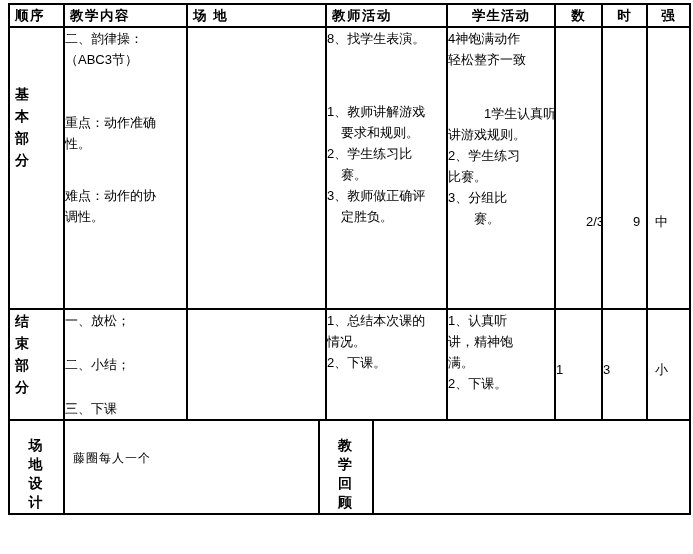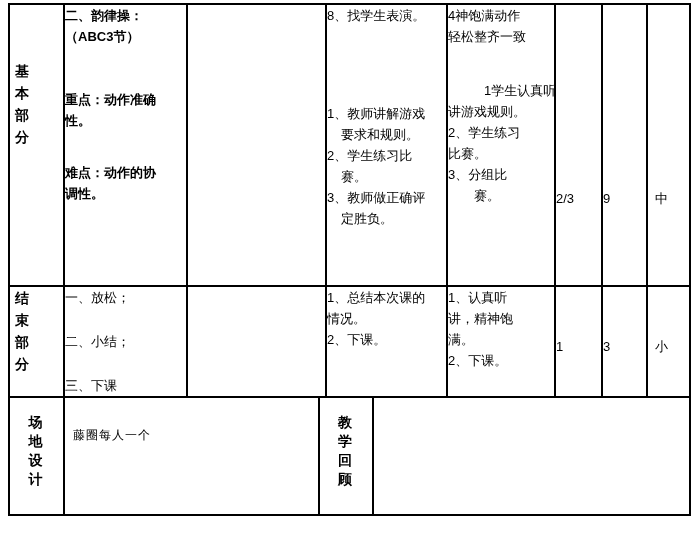--- a/index.html
+++ b/index.html
@@ -16,33 +16,33 @@
   }
   
   tr.hrow td{
     height:21px;font-weight:bold;vertical-align:middle;
     font-size:13.5px;letter-spacing:1.5px;padding-left:5px;
   }
   tr.hrow td.c{text-align:center;padding-left:0;letter-spacing:1px;}
   
   tr.r1{height:282px;}
   tr.r2{height:109px;}
-  tr.r3{height:118px;margin-top:47px;}
+  tr.r3{height:94px;margin-top:47px;}
   .cell{padding:3px 2px 0 5px;}
   .lblcell{padding:0;}
   .vert{
     width:16px;word-break:break-all;line-height:22px;
     font-weight:bold;font-size:14px;margin-left:5px;
   }
   .vert.pt-basic{padding-top:55px;}
   .vert.pt-end{}
   .vert.centered{margin:0 auto;line-height:19px;padding-top:15px;}
-  .content-basic{padding-top:98px;font-weight:bold;}
+  .content-basic{padding-top:98px;}
   .numcell{padding:0 0 0 5px;font-size:13px;}
-  .numcell.r1pt{padding-top:183px;}
+  .numcell.r1pt{padding-top:183px;padding-left:30px;}
   .numcell.r2pt{padding-top:49px;}
   .numcell.wide{padding-left:7px;letter-spacing:0.5px;}
   .tline{white-space:nowrap;}
   .tline.ind1{padding-left:14px;}
   .tline.ind2{padding-left:26px;}
   .btm{margin-top:-2px;}
   tr.r3 td{vertical-align:top;}
   .venue-text{padding:27px 0 0 8px;font-size:12px;letter-spacing:1px;}
 </style>
 </head>
@@ -55,37 +55,47 @@
       <col style="width:55px">
         <col style="width:123px">
         <col style="width:139px">
       <col style="width:121px">
         <col style="width:108px">
         <col style="width:47px">
       <col style="width:45px">
         <col style="width:43px">
     </colgroup>
     <tbody>
+      <tr class="hrow">
+        <td>顺序</td>
+        <td>教学内容</td>
+        <td>场 地</td>
+        <td>教师活动</td>
+        <td class="c">学生活动</td>
+        <td class="c">数</td>
+        <td class="c">时</td>
+        <td class="c">强</td>
+      </tr>
 
       <tr class="r1">
         <td class="lblcell">
           <div class="vert pt-basic">基本部分</div>
         </td>
         <td class="cell content-basic">
             <div class="tline">二、韵律操：</div>
             <div class="tline">（ABC3节）</div>
             <div class="tline" style="margin-top: 42px;">重点：动作准确</div>
             <div class="tline">性。</div>
             <div class="tline" style="margin-top: 31px;">难点：动作的协</div>
             <div class="tline">调性。</div>
           </td>
         <td class="cell"></td>
         <td class="cell">
             <div class="tline">8、找学生表演。</div>
-            <div class="tline" style="margin-top: 77px;">1、教师讲解游戏</div>
+            <div class="tline" style="margin-top: 52px;">1、教师讲解游戏</div>
             <div class="tline ind1">要求和规则。</div>
             <div class="tline">2、学生练习比</div>
             <div class="tline ind1">赛。</div>
             <div class="tline">3、教师做正确评</div>
             <div class="tline ind1">定胜负。</div>
           </td>
         <td class="cell">
             <div class="tline">4神饱满动作</div>
             <div class="tline">轻松整齐一致</div>
             <div class="tline" style="margin-top: 33px; margin-left: 36px;">1学生认真听</div>

